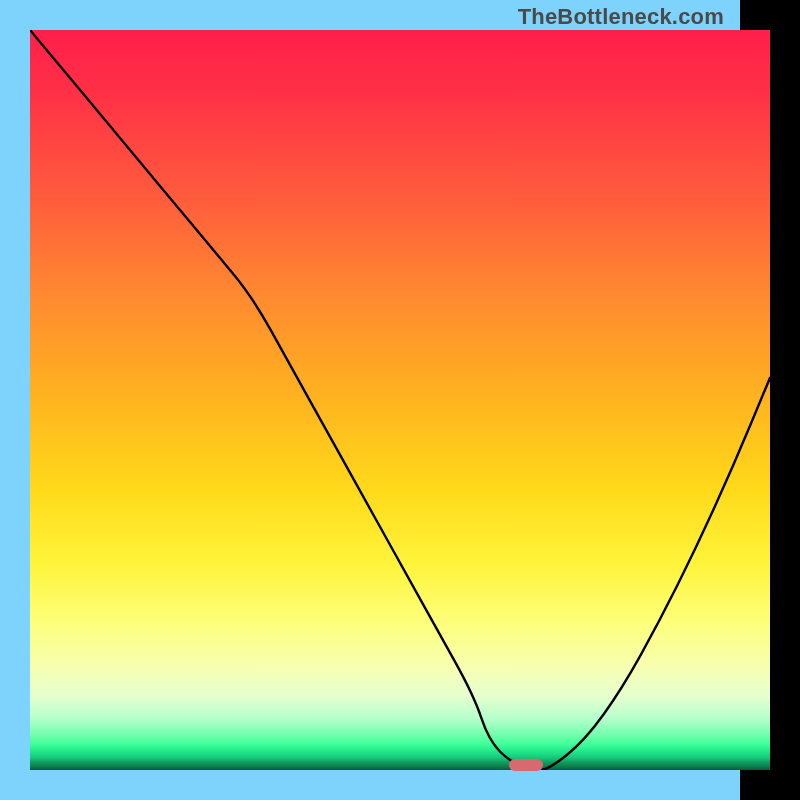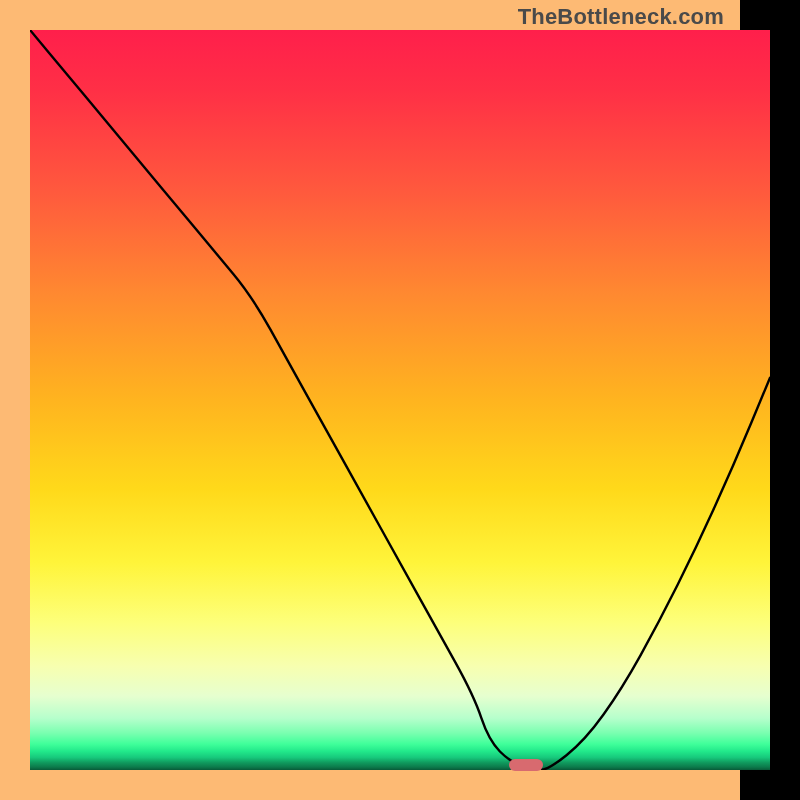--- a/index.html
+++ b/index.html
@@ -8,21 +8,21 @@
     width: 800px;
     height: 800px;
     background: #000;
     overflow: hidden;
     font-family: Arial, Helvetica, sans-serif;
   }
   .frame {
     position: relative;
     width: 740px;
     height: 800px;
-    background: #fdba74;
+    background: #7dd3fc;
   }
   .watermark {
     position: absolute;
     top: 4px;
     right: 16px;
     color: #4a4a4a;
     font-size: 22px;
     font-weight: 600;
     letter-spacing: 0.2px;
   }

